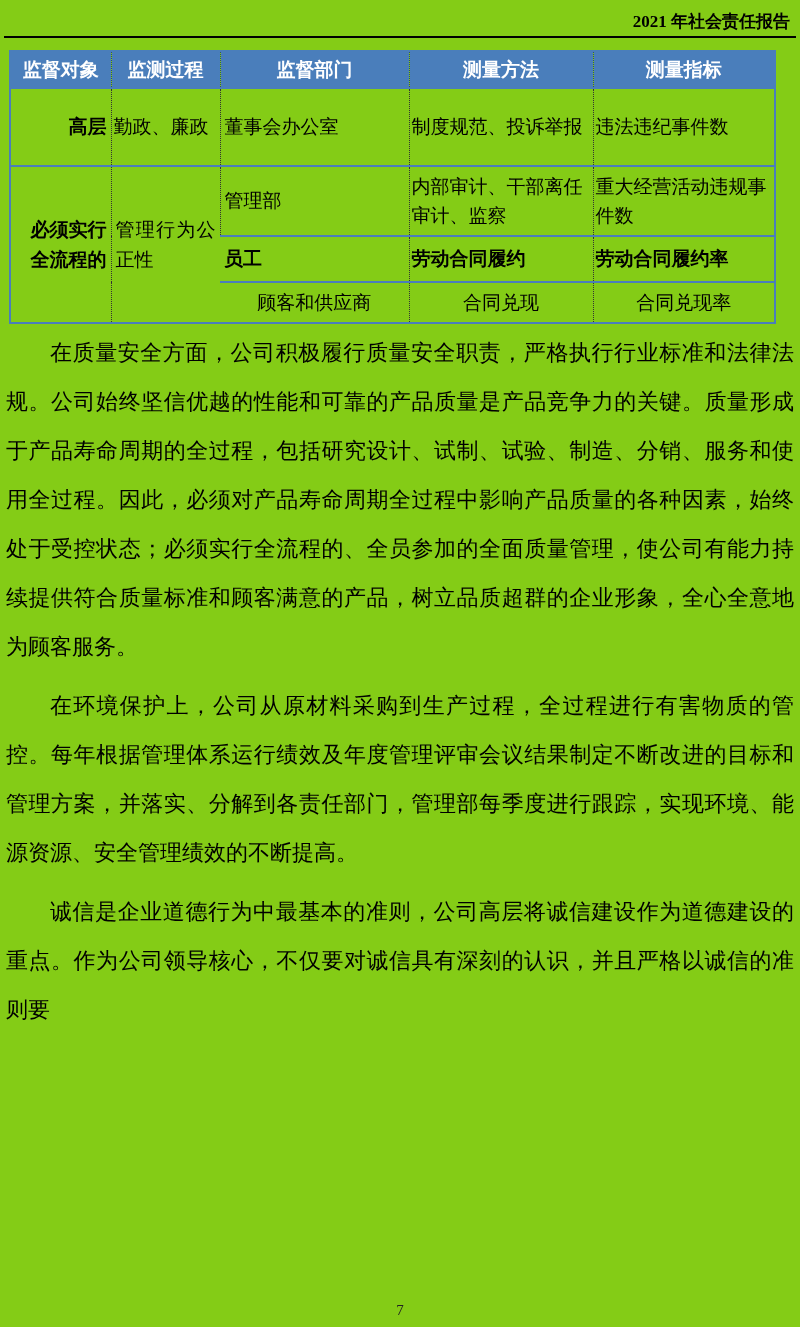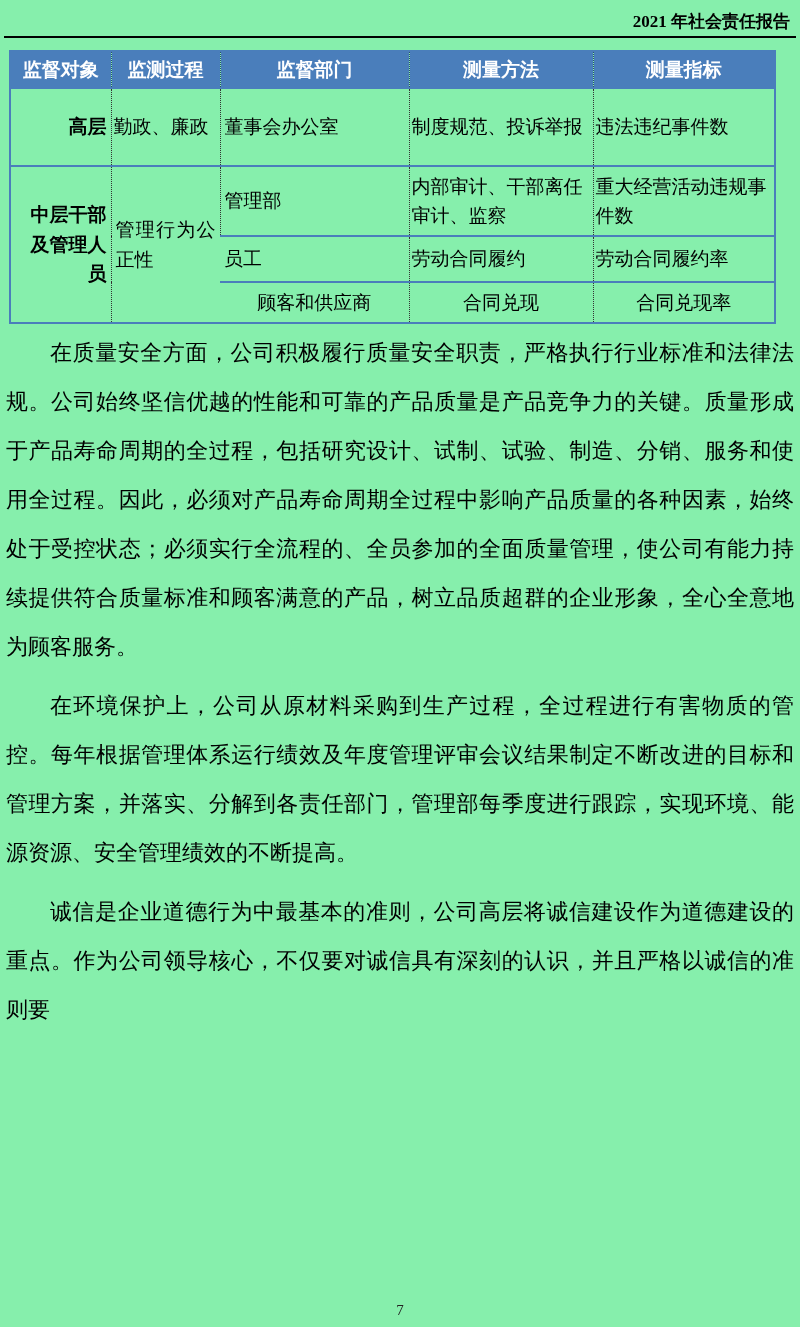--- a/index.html
+++ b/index.html
@@ -6,21 +6,21 @@
   html, body { background: #ffffff; }
   body {
     width: 800px; height: 1327px;
     font-family: "Liberation Serif", "DejaVu Serif", serif;
     color: #000;
   }
   .page {
     position: relative;
     width: 800px; height: 1327px;
     overflow: hidden;
-    background: #86efac;
+    background: #84cc16;
   }
   
   .page-header {
     margin: 0 4px;
     padding: 10px 6px 3px 6px;
     text-align: right;
     font-weight: bold;
     font-size: 17px;
     border-bottom: 2.5px solid #000;
   }
@@ -52,21 +52,21 @@
   .monitor-table thead th {
     background: #4a7ebb;
     color: #ffffff;
     font-weight: bold;
     height: 37px;
     border-left: 1px dotted #2a4a73;
   }
   .monitor-table tbody td { border-top: 2px solid #4a7ebb; }
   .monitor-table tr.r1 td { height: 78px; }
   .monitor-table tr.r2 td { height: 70px; }
-  .monitor-table tr.r3 td { height: 46px; }
+  .monitor-table tr.r3 td { height: 46px; font-weight: bold; }
   .monitor-table tr.r4 td { height: 41px; text-align: center; }
   .cell-center { text-align: right; }
   .cell-bold { font-weight: bold; }
   .cell-justify { text-align: justify; text-justify: inter-character; padding: 0 10px 0 6px; }
   
   .body-text { margin: 4px 6px 0 6px; }
   .para {
     font-size: 22px;
     line-height: 49px;
     text-align: justify;
@@ -113,21 +113,21 @@
     </thead>
     <tbody>
       <tr class="r1">
         <td class="cell-center cell-bold">高层</td>
         <td style="padding:0 2px;">勤政、廉政</td>
         <td>董事会办公室</td>
         <td style="padding:0 2px;">制度规范、投诉举报</td>
         <td style="padding:0 2px;">违法违纪事件数</td>
       </tr>
       <tr class="r2">
-        <td class="cell-center cell-bold" rowspan="3">中层干部及管理人员</td>
+        <td class="cell-center cell-bold" rowspan="3">必须实行全流程的</td>
         <td class="cell-justify" rowspan="3">管理行为公正性</td>
         <td>管理部</td>
         <td style="padding:0 2px;">内部审计、干部离任审计、监察</td>
         <td style="padding:0 2px;">重大经营活动违规事件数</td>
       </tr>
       <tr class="r3">
         <td>员工</td>
         <td style="padding:0 2px;">劳动合同履约</td>
         <td style="padding:0 2px;">劳动合同履约率</td>
       </tr>

